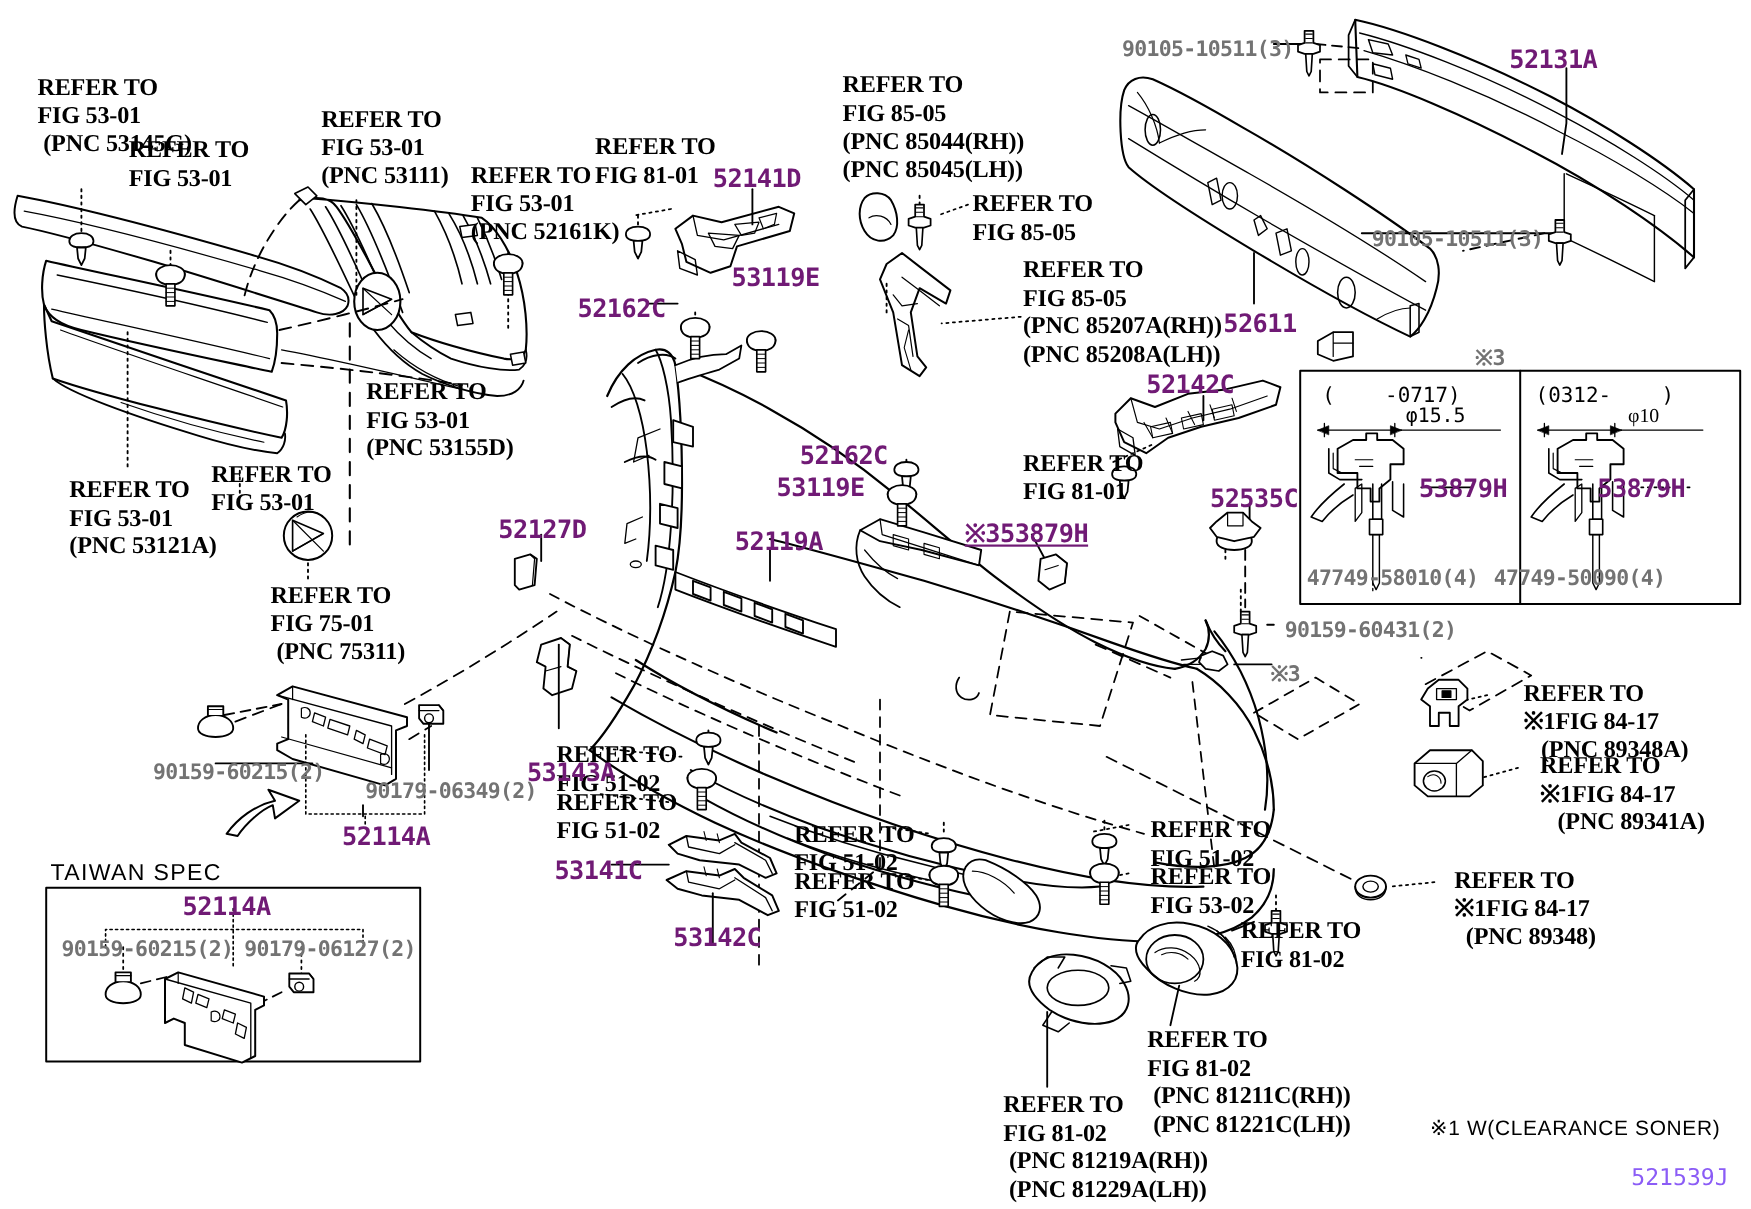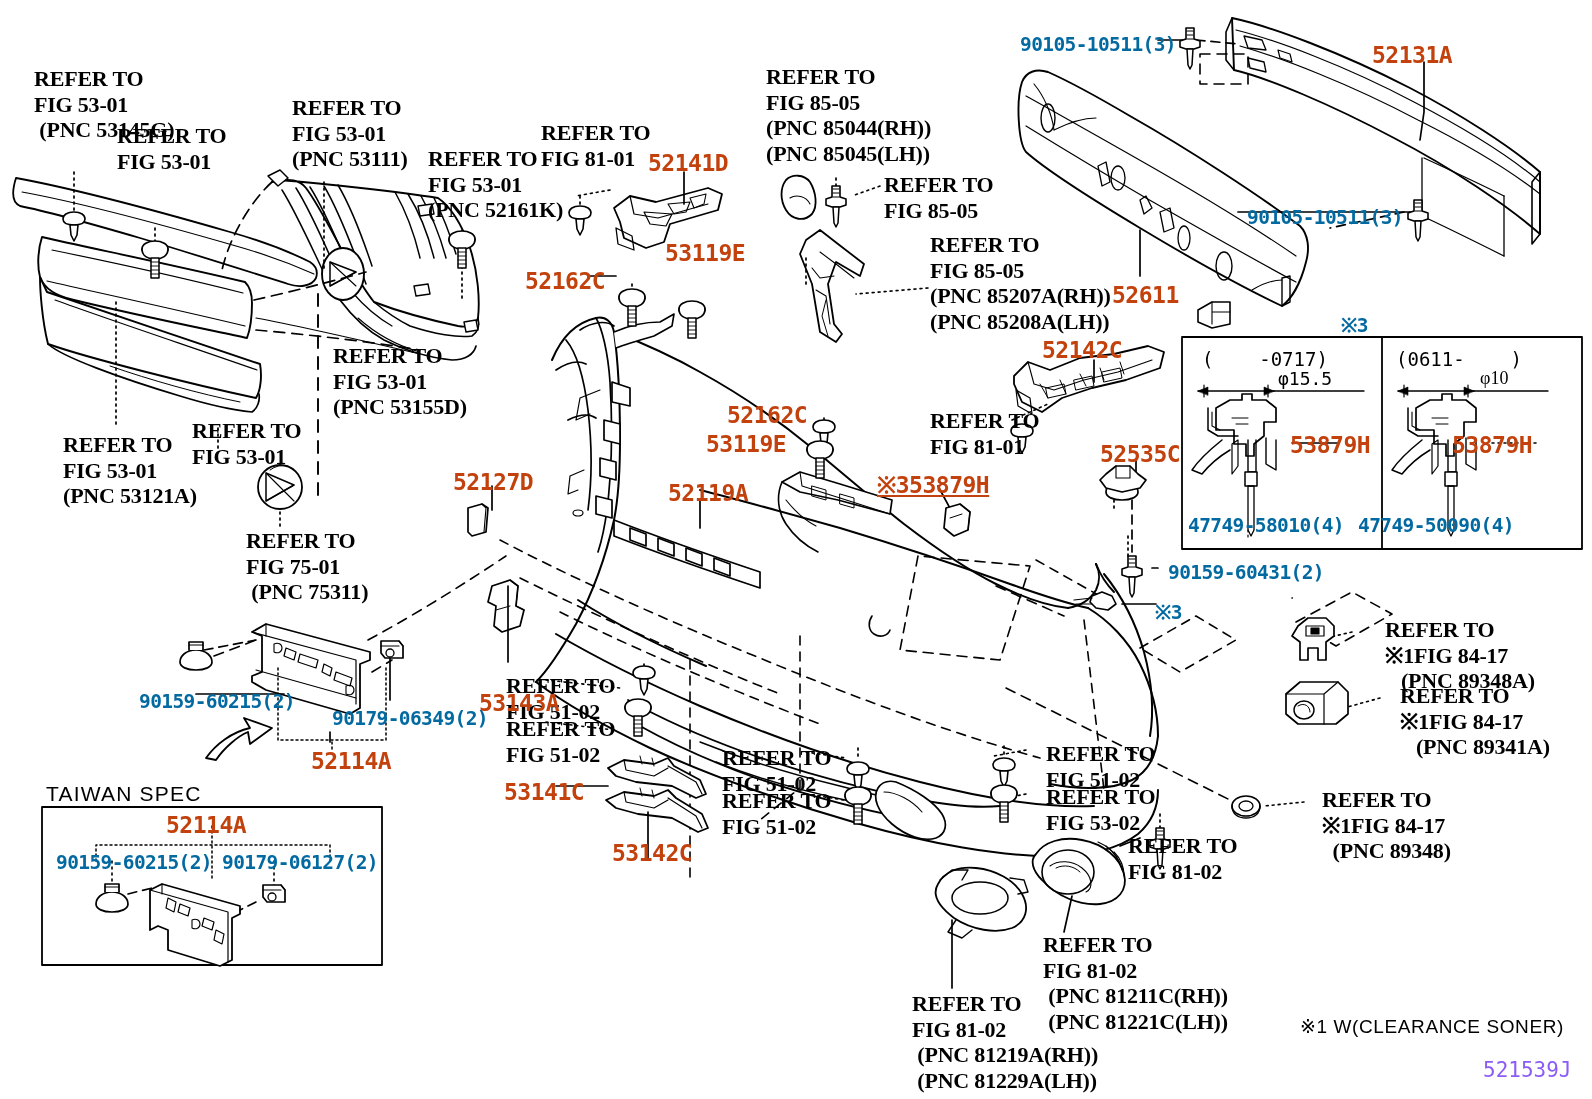--- a/index.html
+++ b/index.html
@@ -23,30 +23,30 @@
     color:#000;
   }
   .lbl.ref{font-weight:bold;}
   .pn{
     position:absolute;
     font-family:"DejaVu Sans Mono","Liberation Mono",monospace;
     font-size:23px;
     font-weight:bold;
     letter-spacing:-0.5px;
     white-space:pre;
-    color:#c2410c;
+    color:#701a75;
   }
   .num{
     position:absolute;
     font-family:"DejaVu Sans Mono","Liberation Mono",monospace;
     font-size:19.5px;
     font-weight:bold;
     letter-spacing:-0.6px;
     white-space:pre;
-    color:#0369a1;
+    color:#737373;
   }
   .sans{
     position:absolute;
     font-family:"Liberation Sans","DejaVu Sans",sans-serif;
     font-size:21px;
     letter-spacing:1.2px;
     white-space:pre;
     color:#000;
   }
   .sans.small{font-size:19px;letter-spacing:0.6px;}
@@ -761,21 +761,21 @@
       <div class="num" style="left: 1155px; top: 598px;">※3</div>
     </div>
 
   <div class="sans" style="left:46px;top:782px;">TAIWAN SPEC</div>
   <div class="pn" style="left:166px;top:812px;">52114A</div>
   <div class="num" style="left:56px;top:851px;">90159-60215(2)</div>
   <div class="num" style="left:222px;top:851px;">90179-06127(2)</div>
 
   <div class="num" style="left:1341px;top:311px;">※3</div>
   <div class="boxlbl" style="left:1202px;top:348px;">(    -0717)</div>
-  <div class="boxlbl" style="left:1396px;top:348px;">(0611-    )</div>
+  <div class="boxlbl" style="left:1396px;top:348px;">(0312-    )</div>
   <div class="dim" style="left:1278px;top:368px;">φ15.5</div>
   <div class="dim" style="left:1480px;top:368px;font-family:Liberation Serif, serif;">φ10</div>
   <div class="pn" style="left:1290px;top:432px;">53879H</div>
   <div class="pn" style="left:1452px;top:432px;">53879H</div>
   <div class="num" style="left:1188px;top:514px;">47749-58010(4)</div>
   <div class="num" style="left:1358px;top:514px;">47749-50090(4)</div>
 
   <div class="sans small" style="left:1300px;top:1015px;text-align:center;">※1 W(CLEARANCE SONER)</div>
   <div class="figid" style="left:1483px;top:1058px;">521539J</div>
 

